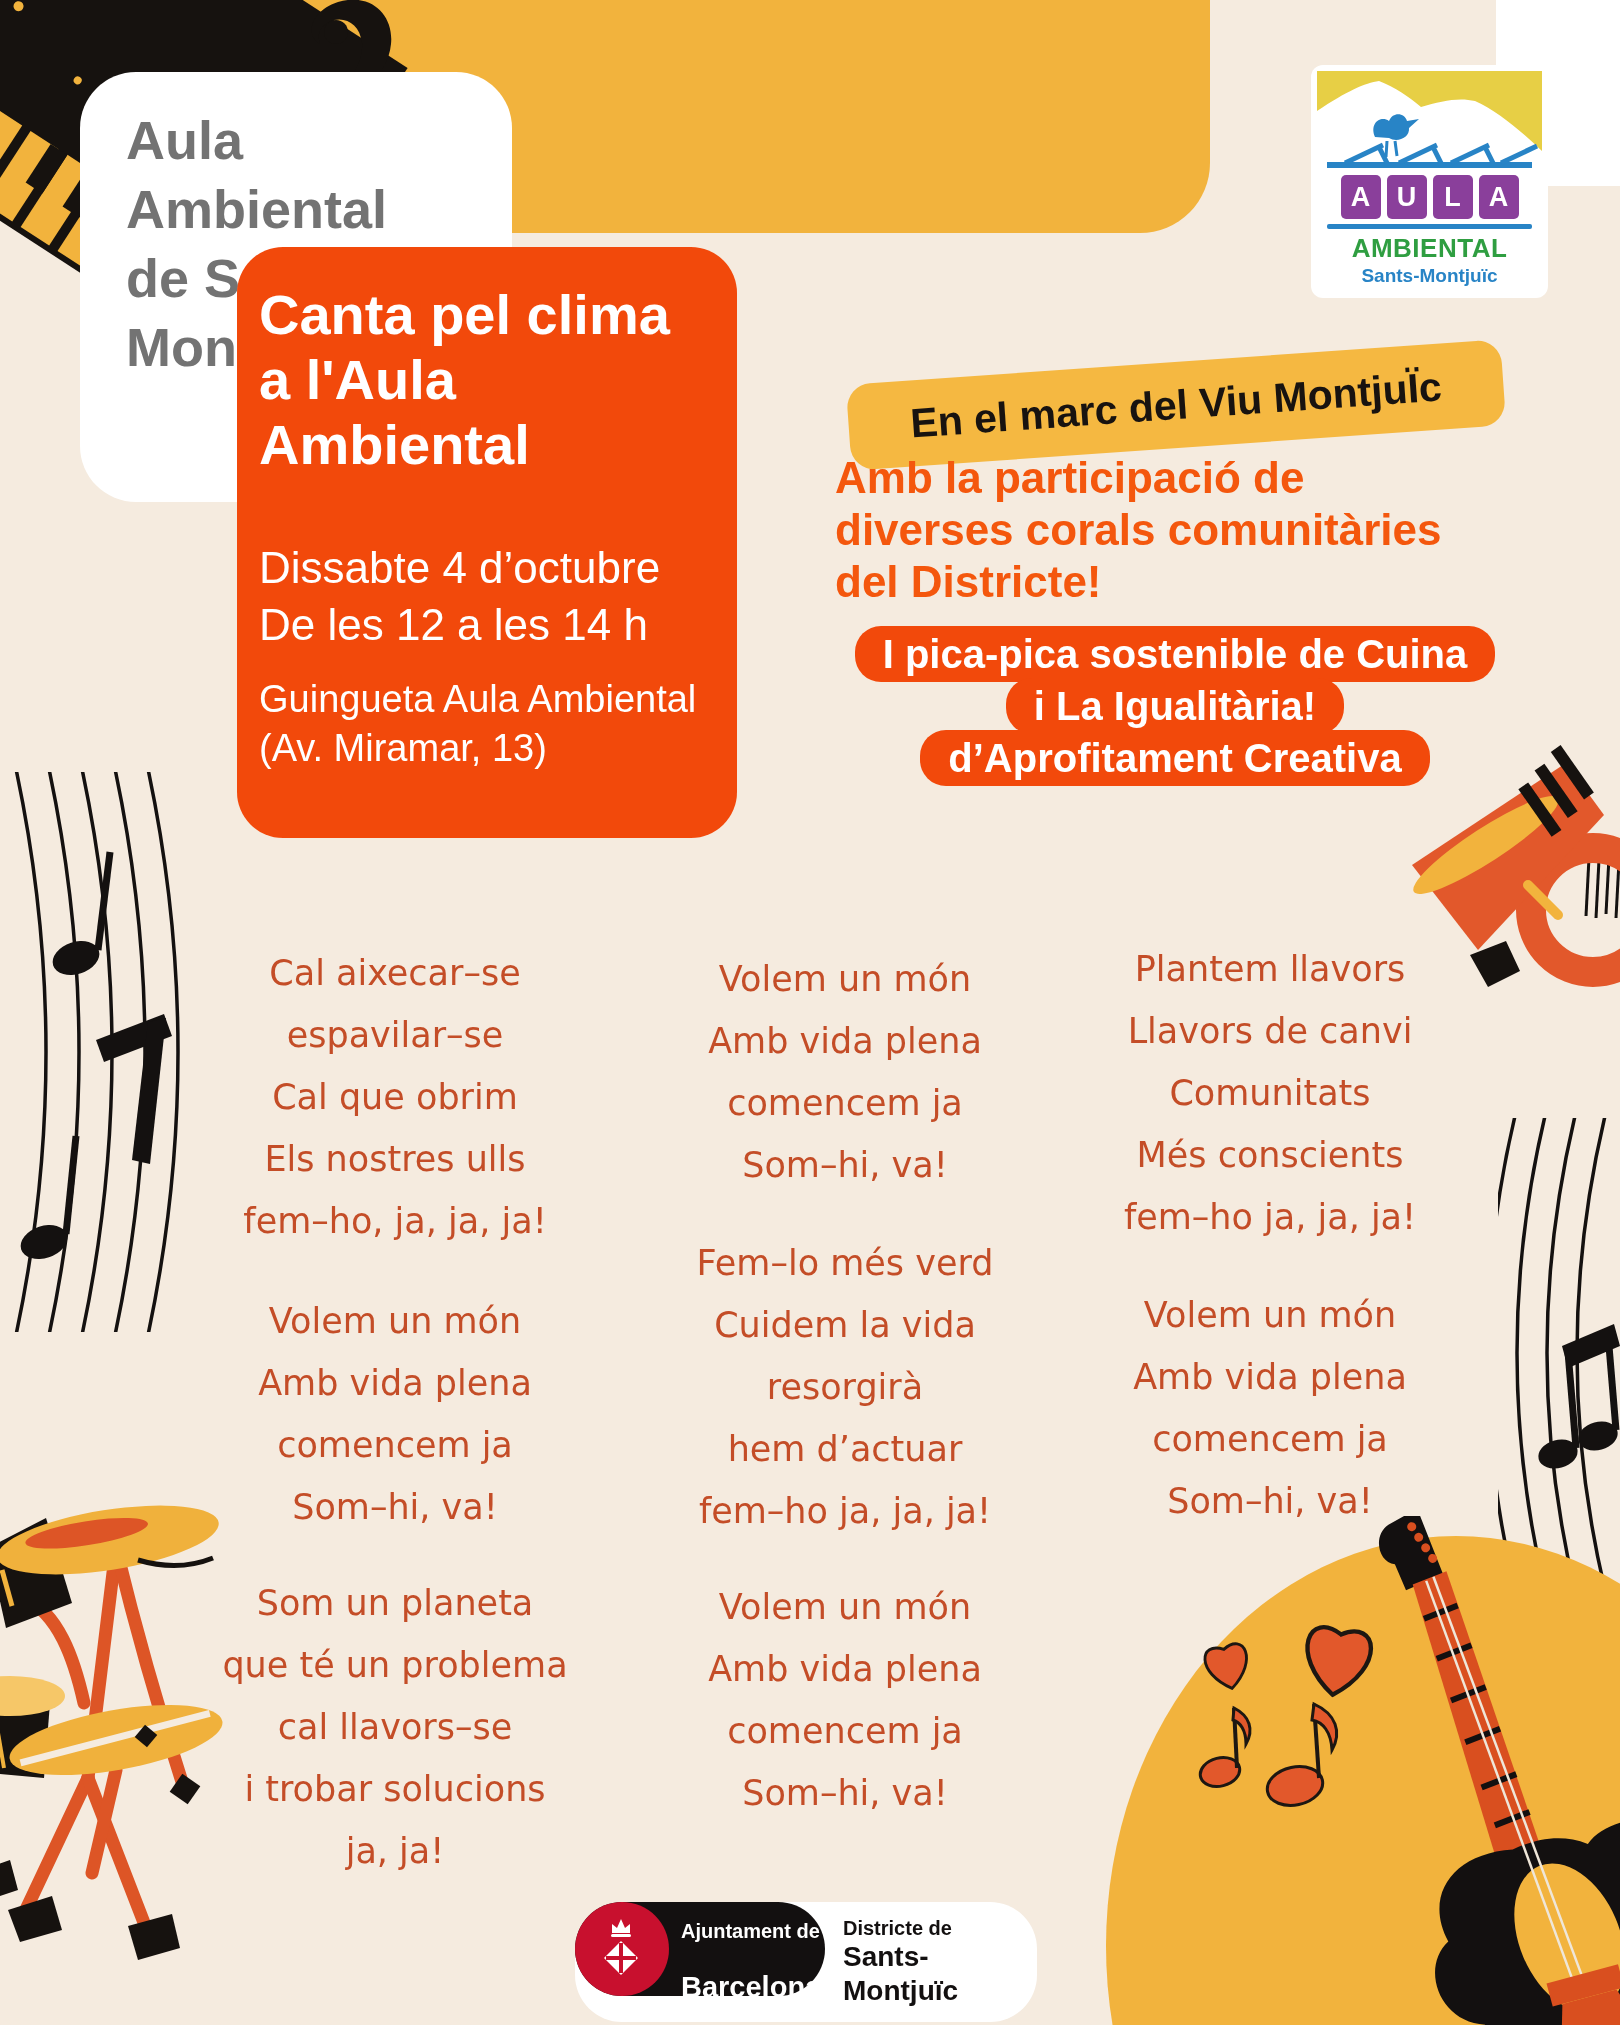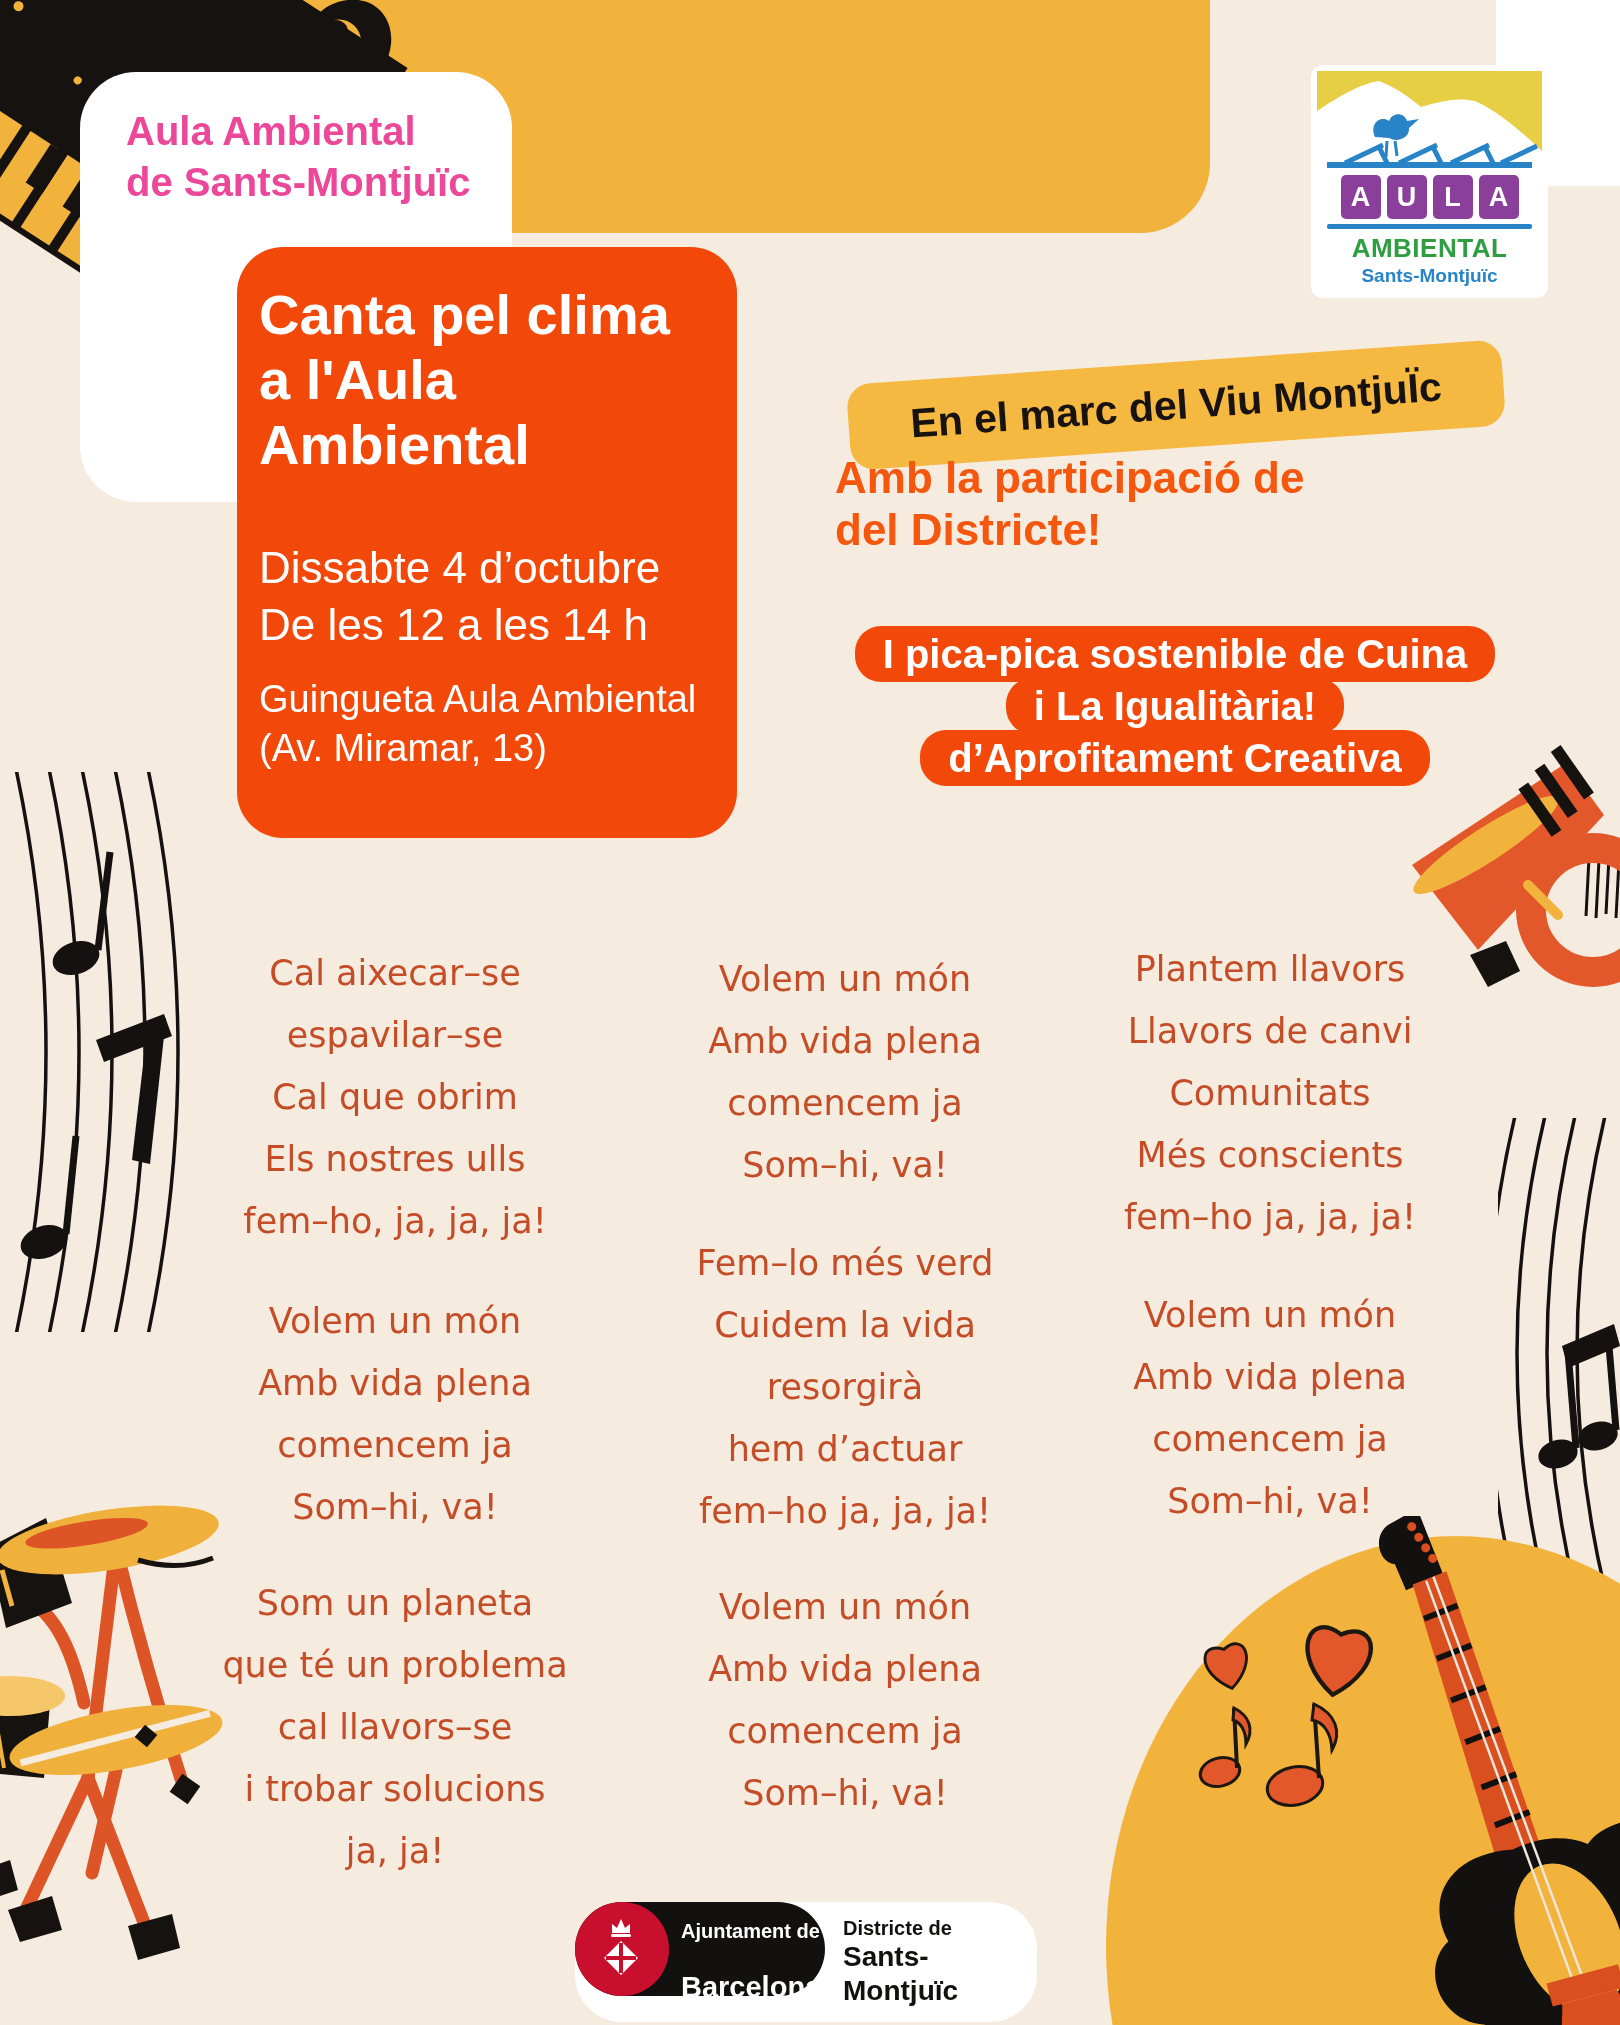--- a/index.html
+++ b/index.html
@@ -1,21 +1,21 @@
 <!DOCTYPE html>
 <html><head>
 <meta charset="utf-8">
 <style>
   html,body{margin:0;padding:0;background:#ddd;}
   .poster{position:relative;width:1620px;height:2025px;background:#F5EBDF;overflow:hidden;
           font-family:"Liberation Sans",sans-serif;}
   .abs{position:absolute;}
   
   .org-card{left:80px;top:72px;width:432px;height:430px;background:#fff;border-radius:56px;z-index:4;}
-  .org-card .txt{position:absolute;left:46px;top:34px;font-size:40px;font-weight:bold;color:#ec4899;line-height:1.28;}
+  .org-card .txt{position:absolute;left:46px;top:34px;font-size:54px;font-weight:bold;color:#737373;line-height:1.28;}
   
   .event-card{left:237px;top:247px;width:500px;height:591px;background:#F2490B;border-radius:46px;z-index:5;
               color:#fff;padding:0;box-sizing:border-box;}
   .event-title{position:absolute;left:22px;top:36px;font-size:56px;font-weight:bold;line-height:1.16;}
   .event-when{position:absolute;left:22px;top:292px;font-size:44px;line-height:1.3;}
   .event-where{position:absolute;left:22px;top:428px;font-size:38px;line-height:1.3;}
   
   .logo-card{left:1311px;top:65px;width:237px;height:233px;background:#fff;border-radius:12px;z-index:4;
              padding:6px;box-sizing:border-box;text-align:center;}
   .logo-top{position:relative;width:100%;height:102px;overflow:hidden;}
@@ -289,20 +289,21 @@
     <div class="logo-ambiental">AMBIENTAL</div>
     <div class="logo-sub">Sants-Montjuïc</div>
   </div>
 
   <div class="abs banner">
     <span>En el marc del Viu MontjuÏc</span>
   </div>
 
   <div class="abs participation">
     <div>Amb la participació de</div>
+    <div>diverses corals comunitàries</div>
     <div>del Districte!</div>
   </div>
 
   <div class="abs pica">
     <span>I pica-pica sostenible de Cuina</span>
     <span>i La Igualitària!</span>
     <span>d’Aprofitament Creativa</span>
   </div>
 
   <div class="stanza" style="left:175px;top:942px;">

